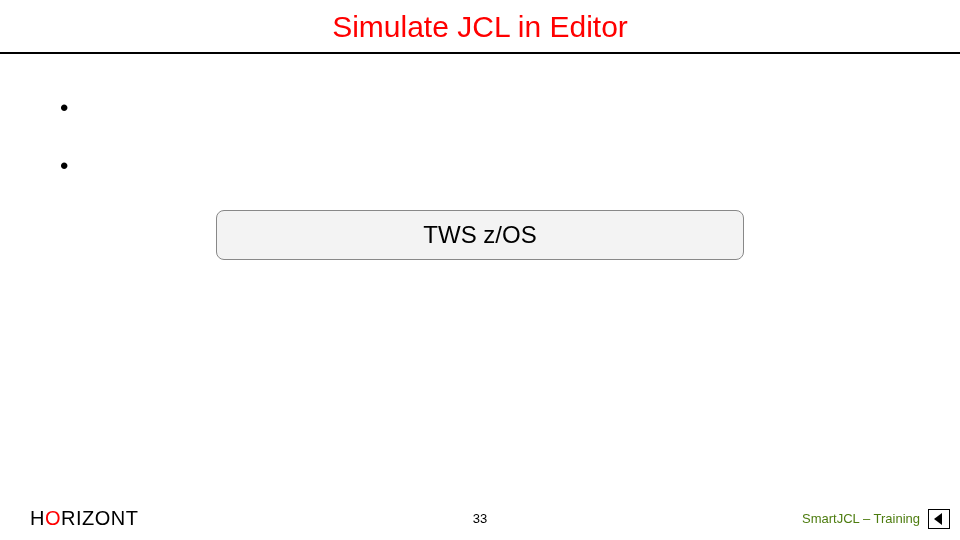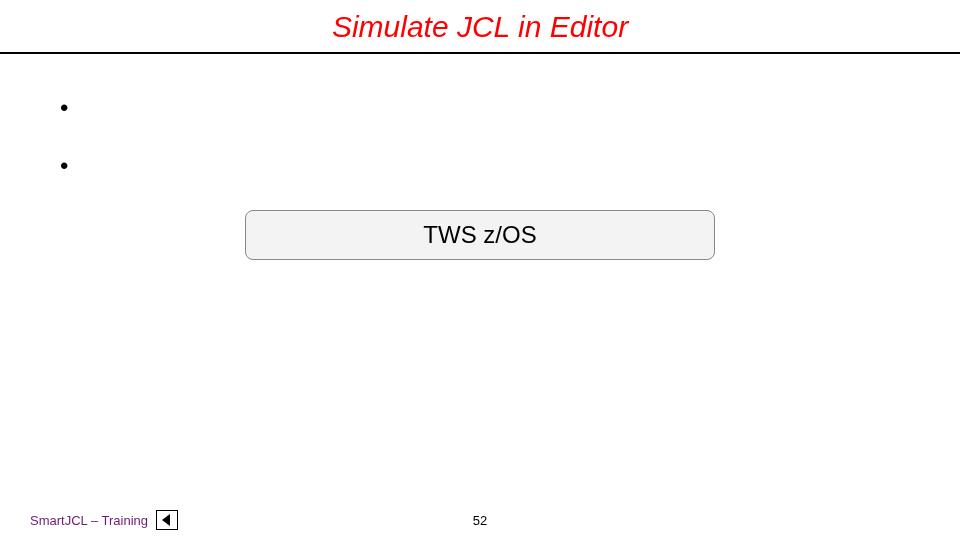--- a/index.html
+++ b/index.html
@@ -15,21 +15,20 @@
       position: relative;
       overflow: hidden;
     }
     .title {
       text-align: center;
       font-size: 30px;
       color: #ff0000;
       padding-top: 10px;
       padding-bottom: 8px;
       font-weight: normal;
-      font-style: italic;
     }
     .title-divider {
       border: none;
       border-top: 2px solid #000000;
       margin: 0;
     }
     .content {
       padding: 40px 60px 0 60px;
     }
     .bullet-item {
@@ -37,21 +36,21 @@
       color: #000000;
       margin-bottom: 30px;
       display: flex;
       align-items: flex-start;
     }
     .bullet-dot {
       margin-right: 8px;
     }
     .system-box {
       margin: 30px auto 0 auto;
-      width: 470px;
+      width: 528px;
       padding: 10px 20px;
       border: 1px solid #888888;
       border-radius: 8px;
       background: #f3f3f3;
       text-align: center;
       font-size: 24px;
       color: #000000;
     }
     .footer {
       position: absolute;
@@ -80,21 +79,21 @@
       font-size: 13px;
       color: #000000;
     }
     .footer-right {
       display: flex;
       align-items: center;
       gap: 8px;
     }
     .footer-right-text {
       font-size: 13px;
-      color: #701a75;
+      color: #4d7c0f;
     }
     .nav-button {
       width: 22px;
       height: 20px;
       border: 1px solid #000000;
       background: #ffffff;
       display: flex;
       align-items: center;
       justify-content: center;
       cursor: pointer;
@@ -114,21 +113,24 @@
   <div class="bullet-item">
     <span class="bullet-dot">•</span>
   </div>
   <div class="bullet-item">
     <span class="bullet-dot">•</span>
   </div>
   <div class="system-box">TWS z/OS</div>
 </div>
 
 <div class="footer">
-  <div class="footer-center">52</div>
+  <div class="footer-left">
+    <span class="h-letter">H</span><span class="o-letter">O</span><span class="h-letter">RIZONT</span>
+  </div>
+  <div class="footer-center">33</div>
   <div class="footer-right">
     <span class="footer-right-text">SmartJCL – Training</span>
     <div class="nav-button">
       <svg viewBox="0 0 10 12">
         <polygon points="8,0 8,12 0,6" fill="#000000"></polygon>
       </svg>
     </div>
   </div>
 </div>
 

